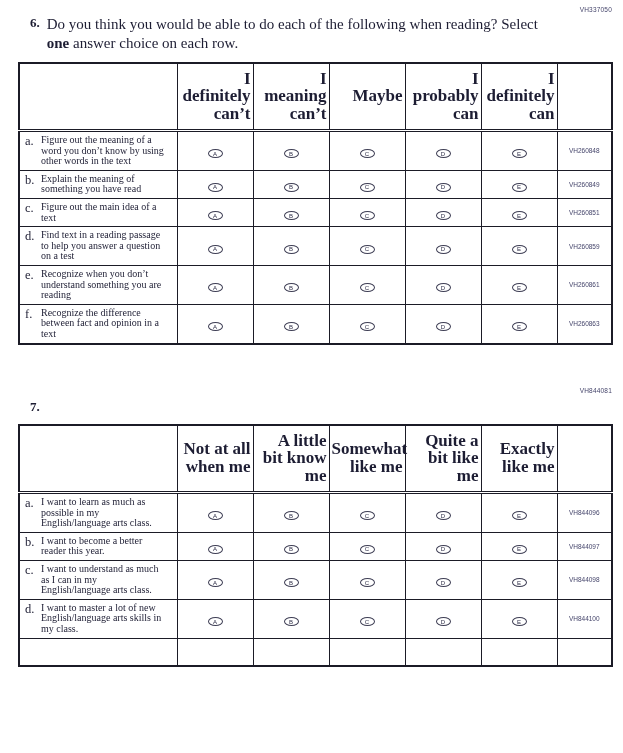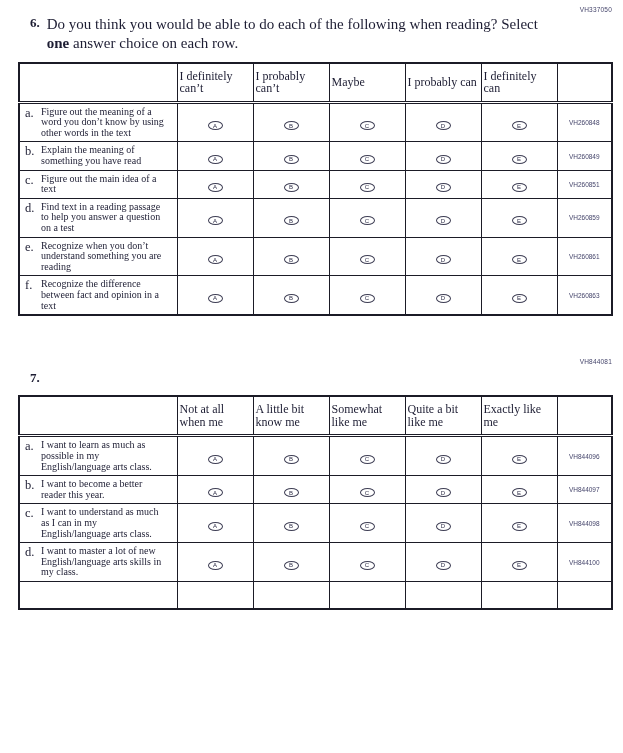--- a/index.html
+++ b/index.html
@@ -23,21 +23,21 @@
   .section7 .q-block{padding-top:8px;}
 
   table.survey{
     border-collapse:collapse;table-layout:fixed;
     width:593px;margin:9px 0 0 18px;
     border:2px solid #1b1b26;
   }
   table.survey th,table.survey td{border:1px solid #1b1b26;}
   table.survey thead th{
     border-bottom:3px double #1b1b26;
-    font-size:12px;font-weight:normal;text-align:left;
+    font-size:17px;font-weight:bold;text-align:right;
     line-height:1.05;padding:6px 2px;vertical-align:middle;
   }
   td.stub{
     vertical-align:top;padding:3px 8px 3px 5px;
   }
   .stub-inner{display:flex;}
   .rl{flex:0 0 16px;font-size:12.5px;line-height:1.06;}
   .rt{flex:0 0 124px;max-width:124px;font-size:10px;line-height:1.06;}
   td.bc{text-align:center;vertical-align:middle;padding:2px 0;}
   .bubble{
@@ -73,21 +73,21 @@
         <col style="width:76px">
         <col style="width:76px">
         <col style="width:76px">
         <col style="width:76px">
         <col style="width:55px">
     </colgroup>
     <thead>
       <tr>
         <th></th>
         <th>I definitely can’t</th>
-        <th>I probably can’t</th>
+        <th>I meaning can’t</th>
         <th>Maybe</th>
         <th>I probably can</th>
         <th>I definitely can</th>
         <th></th>
       </tr>
     </thead>
     <tbody>
       <tr>
         <td class="stub">
             <div class="stub-inner">

